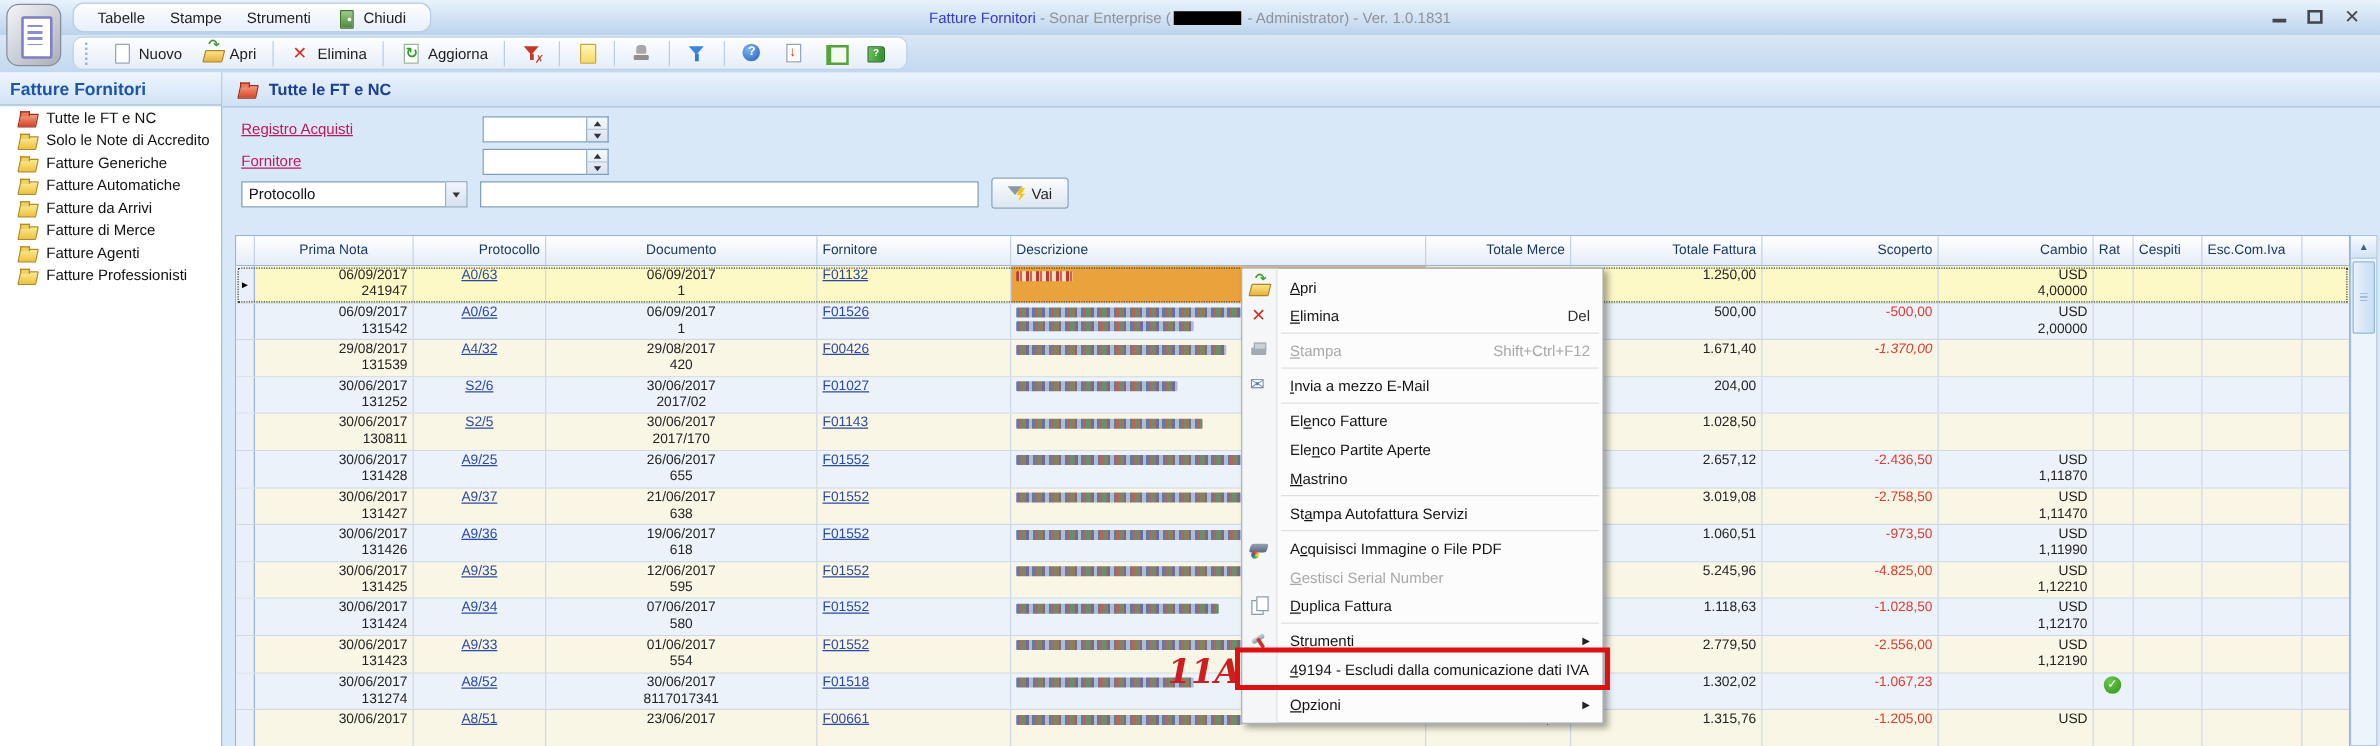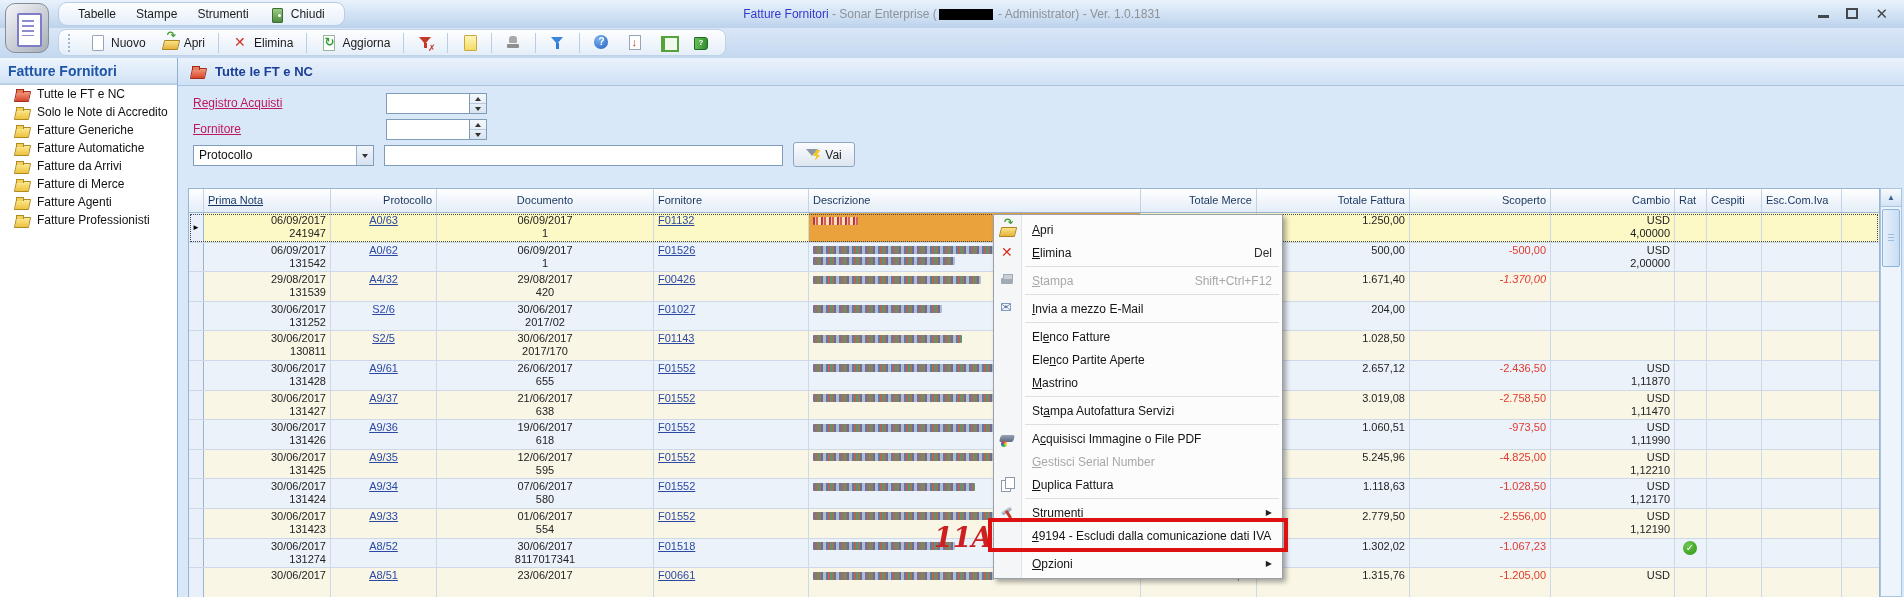--- a/index.html
+++ b/index.html
@@ -281,21 +281,21 @@
     </div>
     <input class="search-input" value="" style="">
     <div class="go-button">
       <span class="ico funnel-go-icon"></span>
       <span>Vai</span>
     </div>
   </div>
   <div class="grid">
     <div class="ghead" id="ghead">
         <div class="gh" style="width: 15px; text-align: center;"></div>
-        <div class="gh" style="width: 127px; text-align: left; text-decoration: underline;">Prima Nota</div>
+        <div class="gh" style="width: 127px; text-align: center;">Prima Nota</div>
         <div class="gh" style="width: 106px; text-align: right;">Protocollo</div>
         <div class="gh" style="width: 217px; text-align: center;">Documento</div>
         <div class="gh" style="width: 155px; text-align: left;">Fornitore</div>
         <div class="gh" style="width: 332px; text-align: left;">Descrizione</div>
         <div class="gh" style="width: 116px; text-align: right;">Totale Merce</div>
         <div class="gh" style="width: 153px; text-align: right;">Totale Fattura</div>
         <div class="gh" style="width: 141px; text-align: right;">Scoperto</div>
         <div class="gh" style="width: 124px; text-align: right;">Cambio</div>
         <div class="gh" style="width: 32px; text-align: left;">Rat</div>
         <div class="gh" style="width: 55px; text-align: left;">Cespiti</div>
@@ -429,21 +429,21 @@
           <div class="gc" style="width: 55px; text-align: left;"></div>
           <div class="gc" style="width: 80px; text-align: left;"></div>
           <div class="gc" style="width: 39px; text-align: left;"></div>
         </div>
         <div class="grow even">
           <div class="gc gc-ind" style="width: 15px; text-align: center;"></div>
           <div class="gc" style="width: 127px; text-align: right;">
             <div>30/06/2017</div>
             <div>131428</div>
           </div>
-          <div class="gc" style="width: 106px; text-align: center;"><span class="cell-link">A9/61</span></div>
+          <div class="gc" style="width: 106px; text-align: center;"><span class="cell-link">A9/25</span></div>
           <div class="gc" style="width: 217px; text-align: center;">
             <div>26/06/2017</div>
             <div>655</div>
           </div>
           <div class="gc" style="width: 155px; text-align: left;"><span class="cell-link">F01552</span></div>
           <div class="gc desc-cell" style="width: 332px; text-align: left;">
             <div class="redact" style="width: 64%;"></div>
           </div>
           <div class="gc" style="width: 116px; text-align: right;"></div>
           <div class="gc" style="width: 153px; text-align: right;">2.657,12</div>

